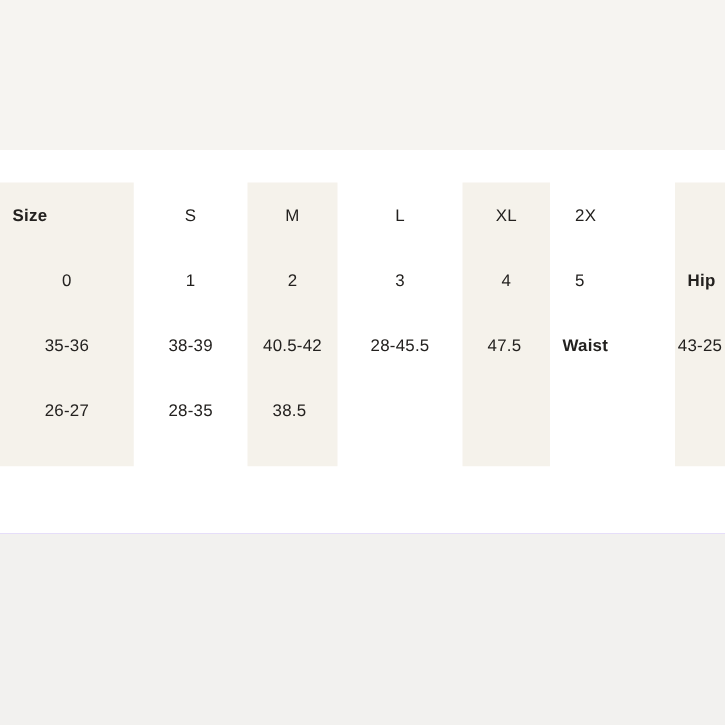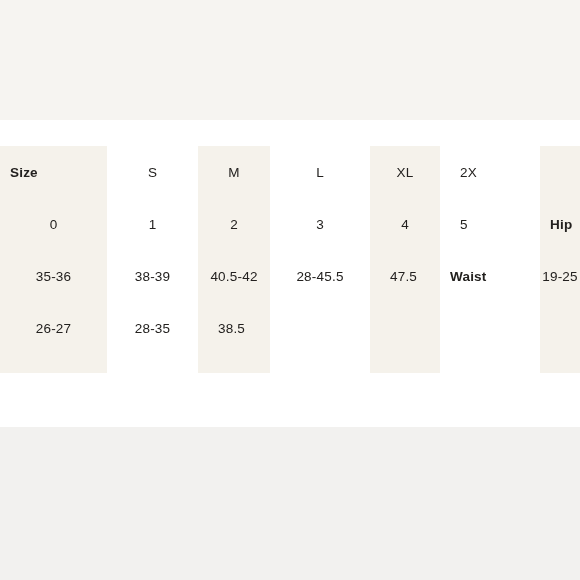--- a/index.html
+++ b/index.html
@@ -120,20 +120,20 @@
       <div class="cell clipped">5</div>
 
       <div class="cell row-label">Hip</div>
       <div class="cell">35-36</div>
       <div class="cell">38-39</div>
       <div class="cell">40.5-42</div>
       <div class="cell">28-45.5</div>
       <div class="cell clipped">47.5</div>
 
       <div class="cell row-label">Waist</div>
-      <div class="cell">19-25</div>
+      <div class="cell">43-25</div>
       <div class="cell">26-27</div>
       <div class="cell">28-35</div>
       <div class="cell clipped">38.5</div>
 
     </div>
   </div>
 </div>
 
 </body></html>

